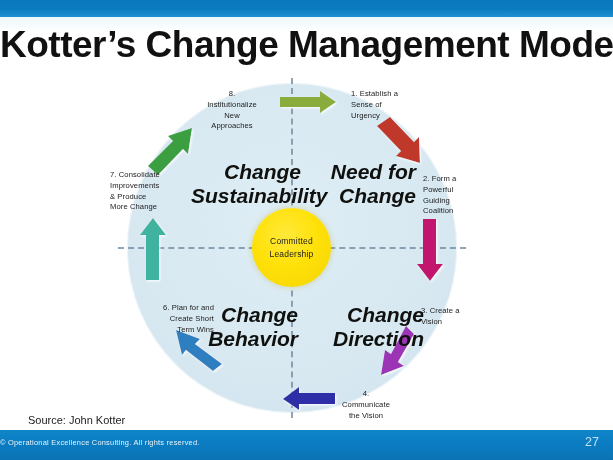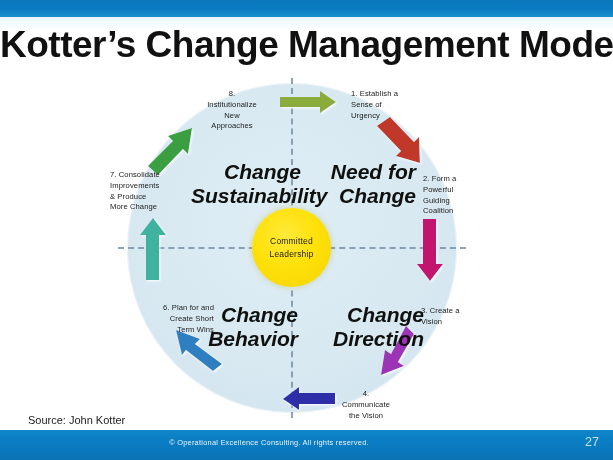--- a/index.html
+++ b/index.html
@@ -98,21 +98,21 @@
   .source{
     position:absolute;left:28px;top:414px;font-size:11px;color:#1b1b1b;
   }
 
   
   .bottom-band{
     position:absolute;left:0;top:430px;width:613px;height:30px;
     background:linear-gradient(180deg,#0f86c9 0%,#0b7cc2 45%,#0a73b4 100%);
   }
   .bottom-band .copy{
-    position:absolute;left:16px;top:8px;width:506px;text-align:center;
+    position:absolute;left:0;top:8px;width:506px;
     font-size:7.4px;color:#e8f4fb;letter-spacing:.25px;
   }
   .bottom-band .pageno{
     position:absolute;right:14px;top:5px;
     font-size:12.5px;color:#bfe2f6;font-weight:normal;
   }
 </style>
 </head>
 <body>
 

